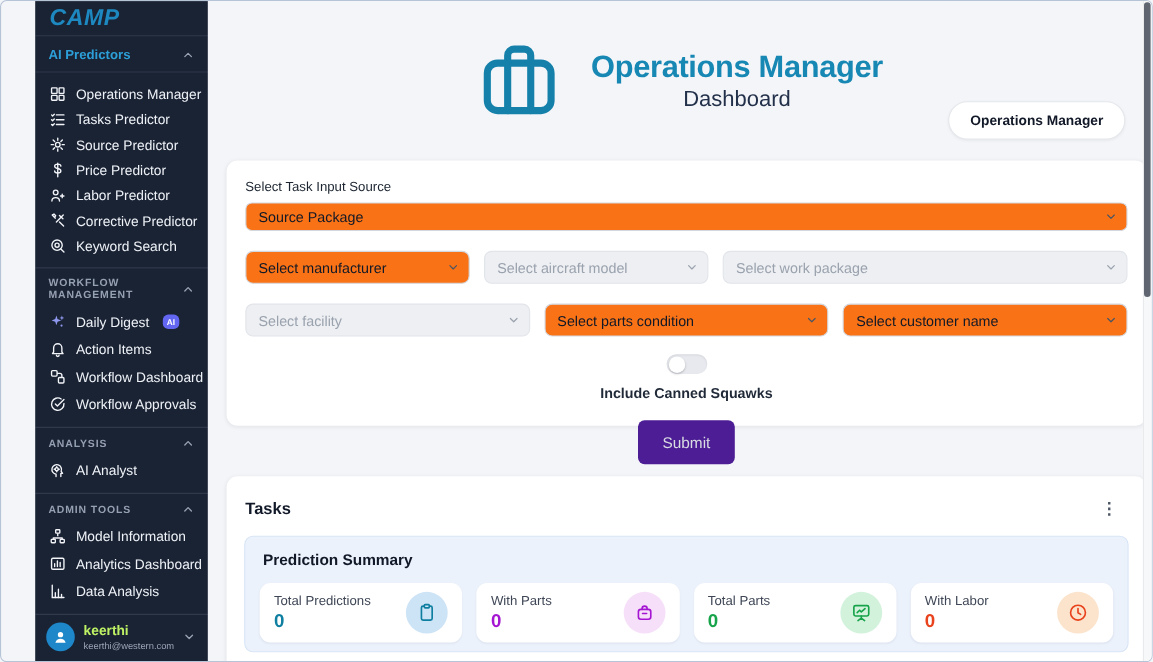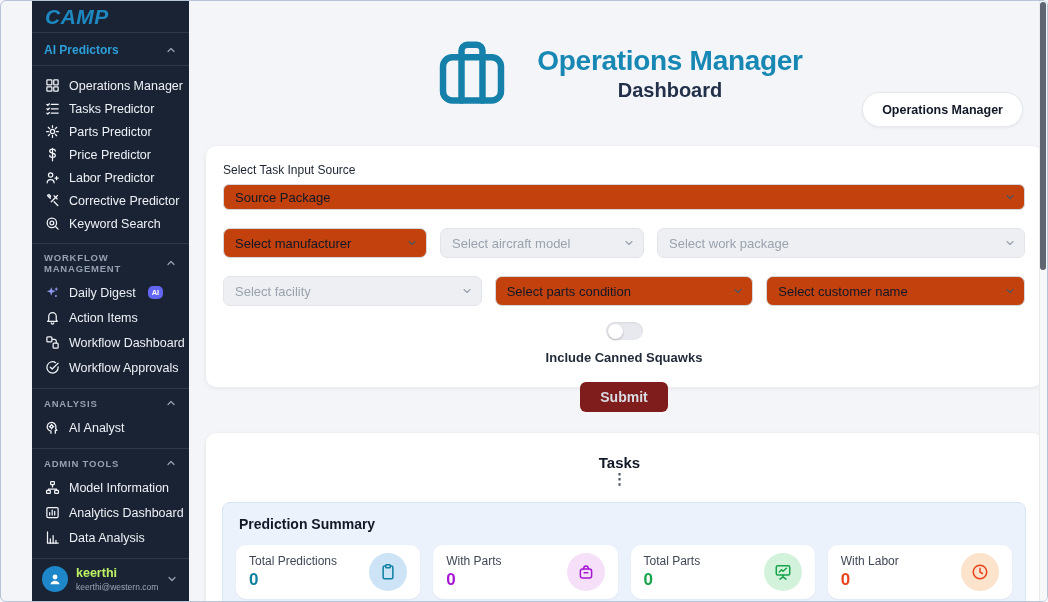--- a/index.html
+++ b/index.html
@@ -30,42 +30,42 @@
   .user-name { font-size:12.5px; font-weight:700; color:#bef264; line-height:1.25; }
   .user-email { font-size:8.5px; color:#9aa5b7; }
 
   
   .main { position:relative; flex:1; height:100%; background:#f4f5f8; overflow:hidden; }
   .scrollbar { position:absolute; top:0; right:0; width:8px; height:100%; background:#f7f8f9; border-left:1px solid #e9eaec; }
   .scroll-thumb { position:absolute; top:1px; right:1px; width:6px; height:268px; background:#5f6671; border-radius:3px; }
 
   .hdr { display:flex; align-items:center; justify-content:center; gap:26px; margin-top:30px; height:86px; }
   .hdr-title { color:#1787b4; font-size:28px; font-weight:800; letter-spacing:-.3px; line-height:1.1; }
-  .hdr-sub { color:#22304a; font-size:20px; font-weight:700; text-align:center; margin-top:3px; }
+  .hdr-sub { color:#22304a; font-size:20px; font-weight:400; text-align:center; margin-top:3px; }
   .role-pill { position:absolute; top:91px; right:24px; height:35px; border-radius:17.5px; background:#fff; border:1px solid #e4e7eb; box-shadow:0 1px 3px rgba(0,0,0,.06); display:flex; align-items:center; padding:0 19px; font-size:12.5px; font-weight:600; color:#111827; cursor:pointer; }
 
   .card { position:absolute; left:17px; width:836px; background:#fff; border-radius:10px; box-shadow:0 1px 4px rgba(15,23,42,.08); }
   .form-card { top:145px; height:241px; padding:17px 17px; }
   .lbl { font-size:12px; color:#1b2430; font-weight:500; margin-bottom:7px; }
-  .sel { position:relative; display:flex; align-items:center; background:#c2410c; border:1px solid #d3d7de; border-radius:7px; padding:0 26px 0 11px; font-size:13px; color:#111827; cursor:pointer; }
+  .sel { position:relative; display:flex; align-items:center; background:#f97316; border:1px solid #d3d7de; border-radius:7px; padding:0 26px 0 11px; font-size:13px; color:#111827; cursor:pointer; }
   .sel .chev-s { position:absolute; right:8px; width:12px; height:12px; color:#4b5563; }
   .sel.disabled { background:#edeff2; border-color:#e1e4e9; color:#9aa2ae; }
   .sel-lg { height:26px; width:802px; border-radius:6px; }
   .row { display:flex; gap:13px; margin-top:18px; }
   .row .sel { height:30px; }
   .w204 { width:204px; } .grow { flex:1; } .third { flex:1; }
   .toggle-row { display:flex; align-items:center; justify-content:center; gap:10px; margin-top:16px;flex-direction:column; }
   .toggle { width:37px; height:18px; border-radius:9px; background:#e7e9ee; box-shadow:inset 0 1px 2px rgba(0,0,0,.08); position:relative; cursor:pointer; }
   .knob { position:absolute; top:1.5px; left:2px; width:15px; height:15px; border-radius:50%; background:#fff; box-shadow:0 1px 2px rgba(0,0,0,.25); }
   .toggle-lbl { font-size:13px; font-weight:600; color:#1f2937; }
   .submit-wrap { display:flex; justify-content:center; margin-top:17px; }
-  .submit { width:88px; height:30px; border:none; border-radius:6px; background:#7f1d1d; color:#d9dce2; font-size:14px; font-family:inherit;font-weight:bold; }
+  .submit { width:88px; height:40px; border:none; border-radius:6px; background:#4c1d95; color:#d9dce2; font-size:14px; font-family:inherit; }
 
   .tasks-card { top:432px; height:186px; border-radius:10px 10px 0 0; padding:0; }
-  .tasks-head { display:flex; align-items:center; justify-content:space-between; padding:21px 26px 16px 17px;flex-direction:column; }
+  .tasks-head { display:flex; align-items:center; justify-content:space-between; padding:21px 26px 16px 17px; }
   .tasks-title { font-size:15px; font-weight:700; color:#111827; }
   .kebab { font-size:15px; color:#4b5563; font-weight:700; cursor:pointer; line-height:1; }
   .pred-panel { margin:0 16px; background:#ebf2fc; border:1px solid #d8e5f6; border-radius:8px; padding:13px 13px; height:106px; }
   .pred-title { font-size:14px; font-weight:700; color:#111827; margin-bottom:13px; padding-left:3px; }
   .stat-row { display:flex; gap:13px; }
   .stat-card { flex:1; background:#fff; border-radius:10px; padding:10px 13px; height:54px; display:flex; align-items:center; justify-content:space-between; box-shadow:0 1px 2px rgba(15,23,42,.05); }
   .stat-label { font-size:12px; color:#3f4756; }
   .stat-value { font-size:17px; font-weight:800; margin-top:2px; }
   .stat-ic { width:38px; height:38px; border-radius:50%; display:flex; align-items:center; justify-content:center; flex:none; }
   .stat-ic svg { width:18px; height:18px; }
@@ -111,21 +111,21 @@
           </span>
         <span>Tasks Predictor</span>
       </div>
       <div class="item">
         <span class="ic">
             <svg viewBox="0 0 24 24" fill="none" stroke="currentColor" stroke-width="2" stroke-linecap="round">
               <circle cx="12" cy="12" r="3.4"></circle>
               <path d="M12 2.5v3.2M12 18.3v3.2M2.5 12h3.2M18.3 12h3.2M5.3 5.3l2.2 2.2M16.5 16.5l2.2 2.2M18.7 5.3l-2.2 2.2M7.5 16.5l-2.2 2.2"></path>
             </svg>
           </span>
-        <span>Parts Predictor</span>
+        <span>Source Predictor</span>
       </div>
       <div class="item">
         <span class="ic">
             <svg viewBox="0 0 24 24" fill="none" stroke="currentColor" stroke-width="2" stroke-linecap="round">
               <path d="M12 2v20M16.5 6.5c0-1.7-2-3-4.5-3s-4.5 1.3-4.5 3 1.6 2.7 4.5 3.4c2.9.7 4.5 1.8 4.5 3.6 0 1.7-2 3-4.5 3s-4.5-1.3-4.5-3"></path>
             </svg>
           </span>
         <span>Price Predictor</span>
       </div>
       <div class="item">

